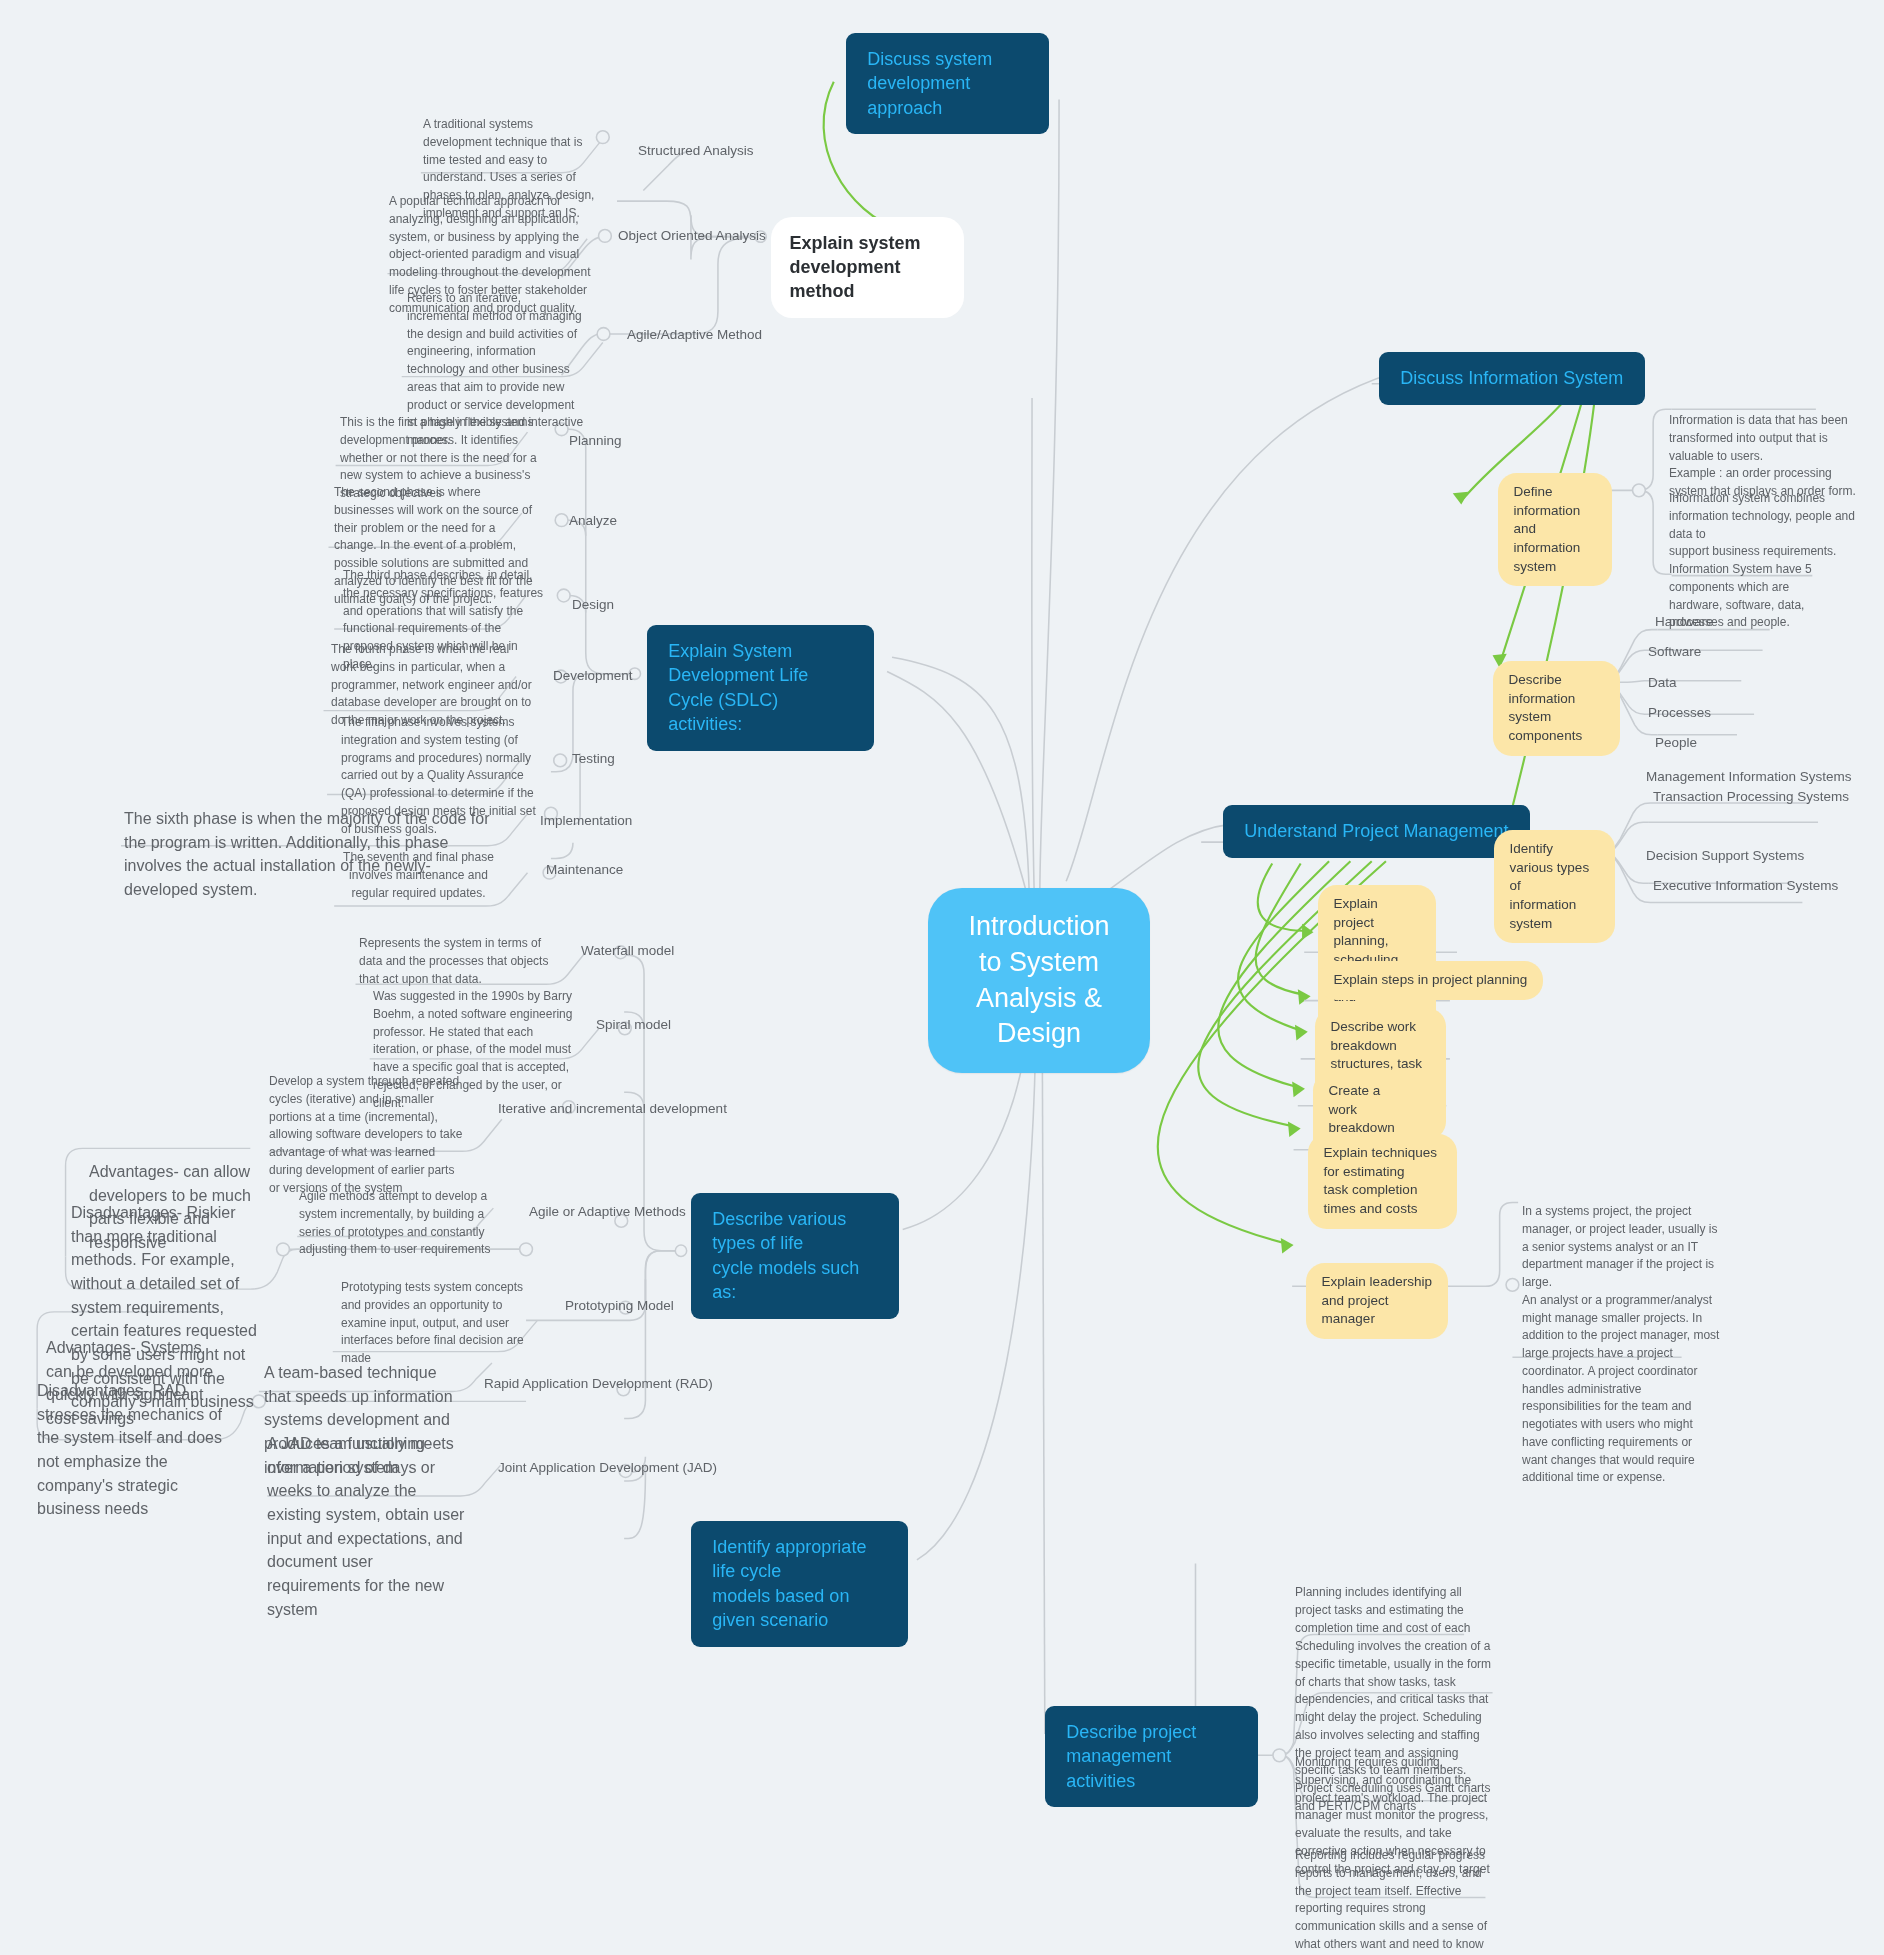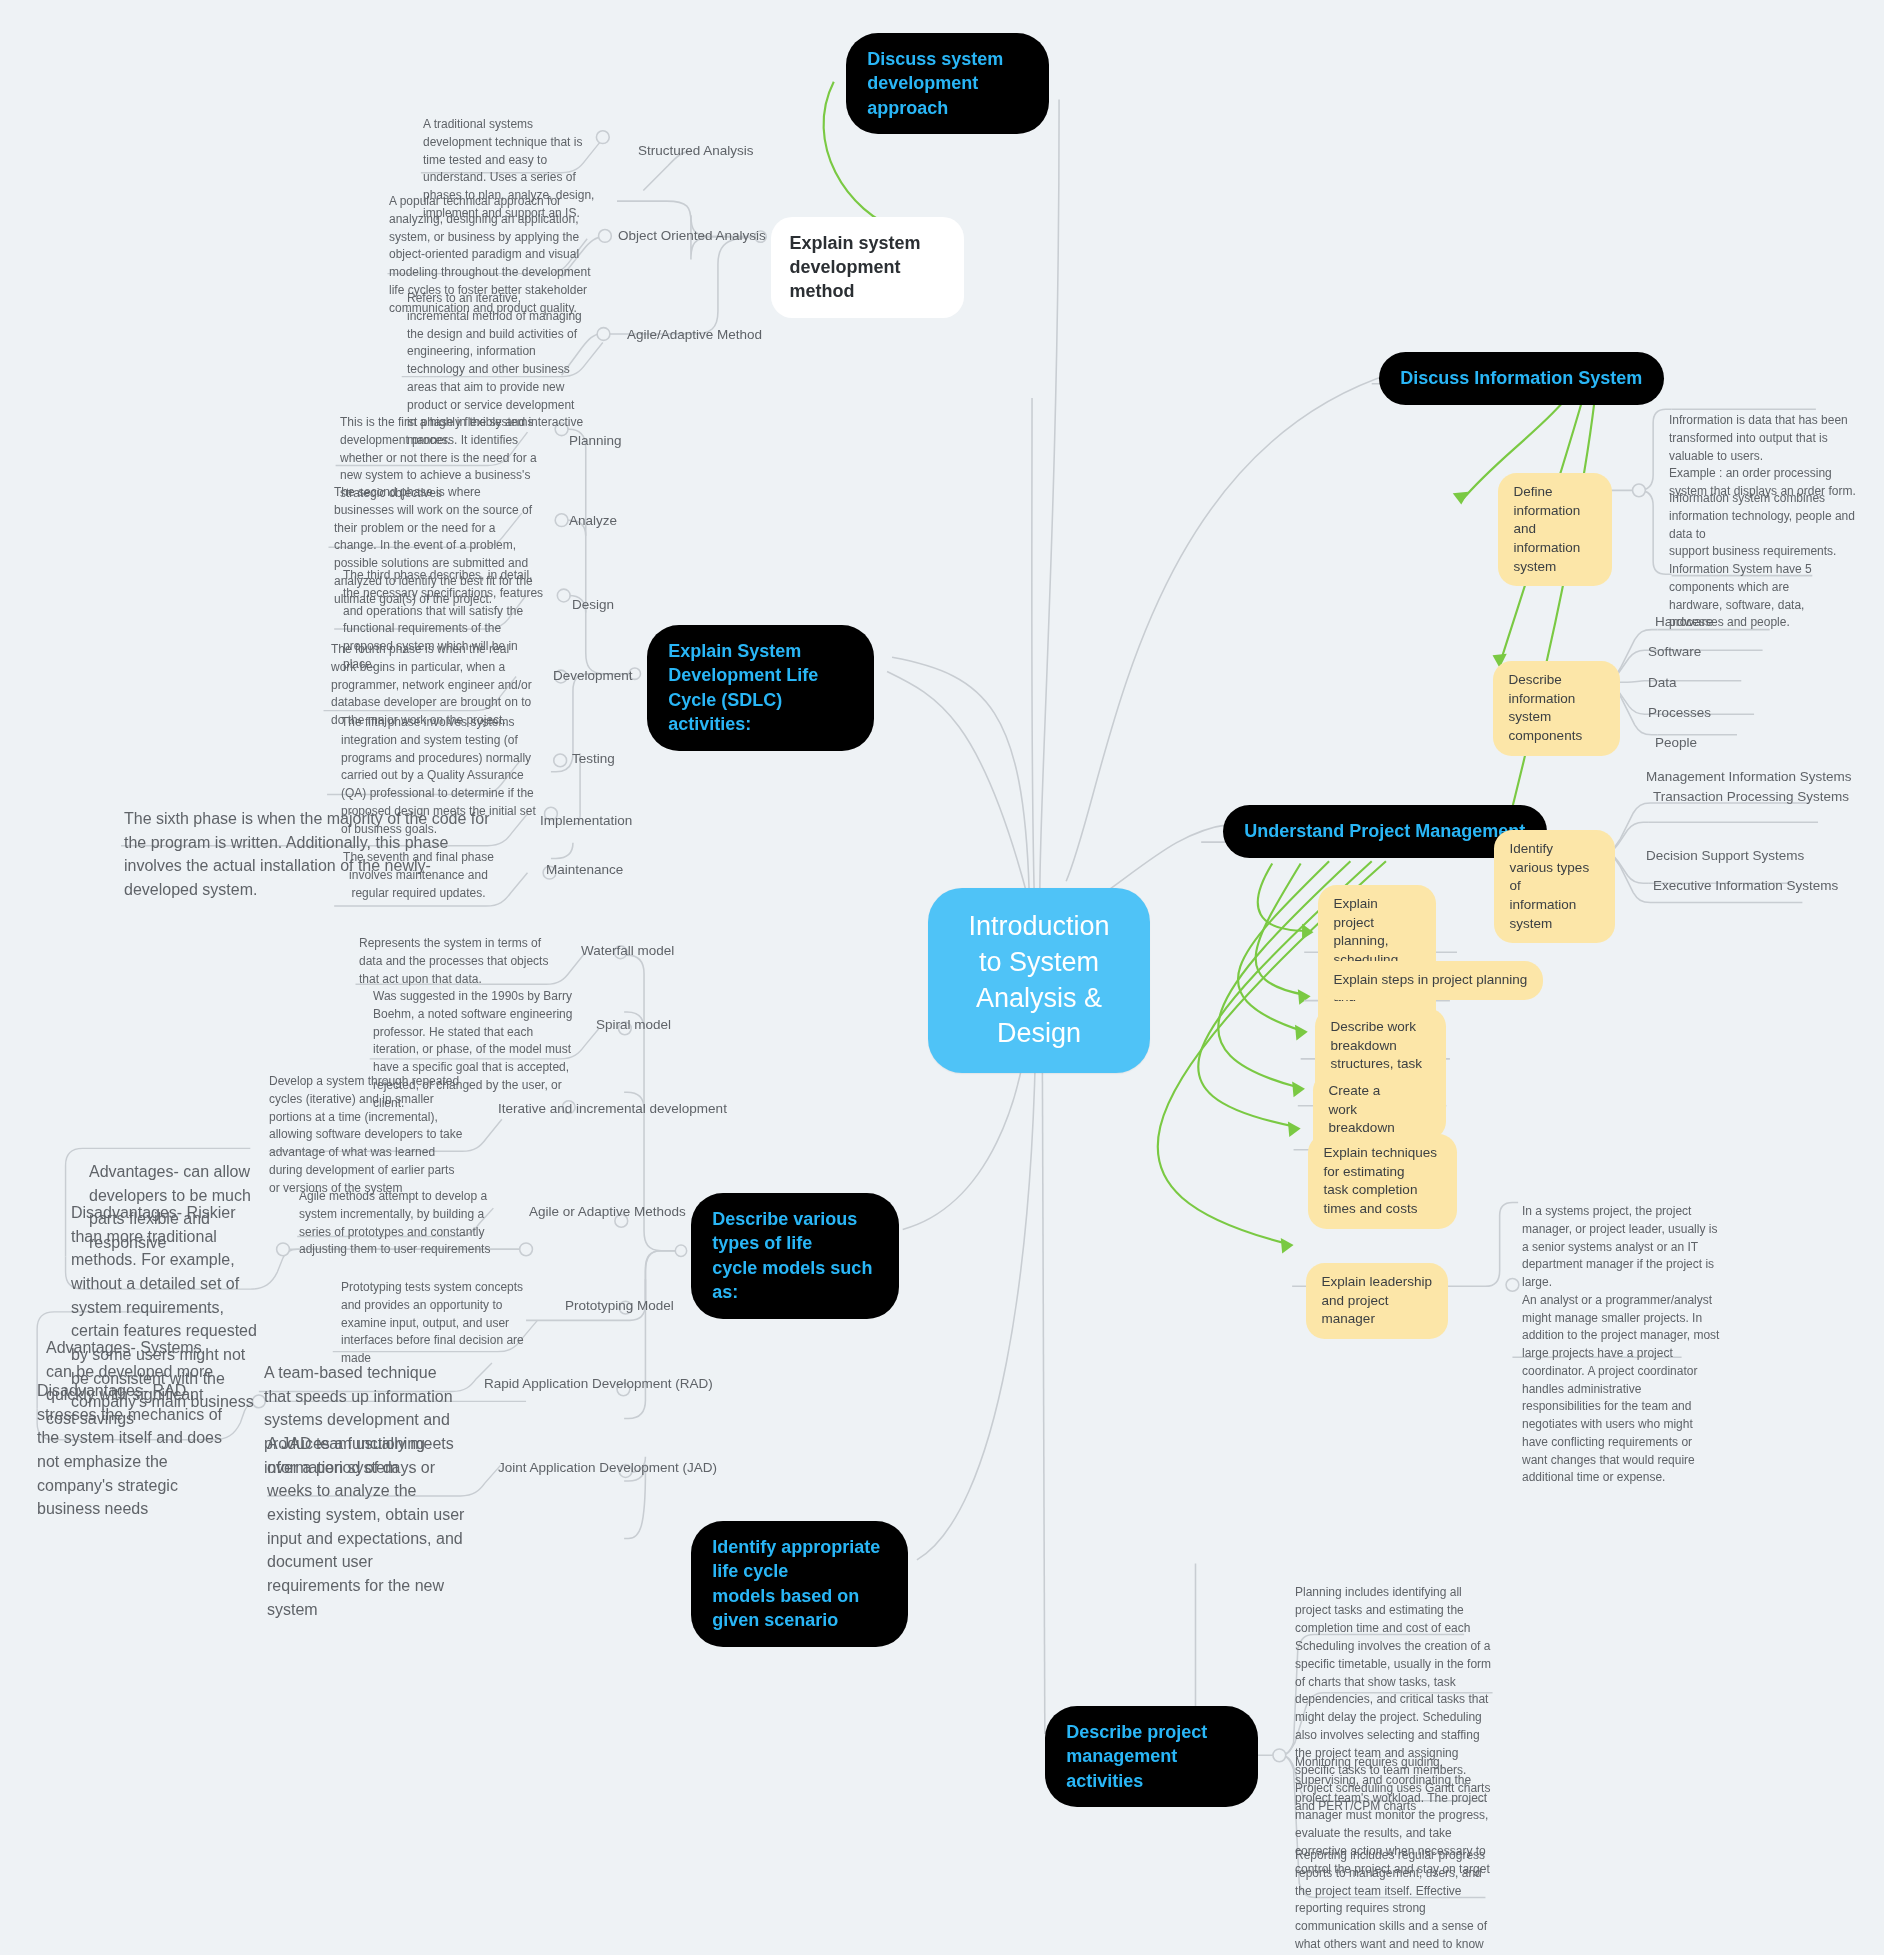--- a/index.html
+++ b/index.html
@@ -31,26 +31,26 @@
     padding: 21.3px 31px;
     font-size: 27px;
     line-height: 1.32;
     text-align: center;
     width: 222px;
     box-shadow: 0 0.7px 1.4px rgba(0,0,0,.06);
   }
 
   
   .objective {
-    background: #000000;
+    background: #0c4a6e;
     color: #29b6f6;
-    border-radius: 32px;
+    border-radius: 9px;
     padding: 14.2px 21.3px;
     font-size: 18px;
-    font-weight: bold;
+    font-weight: normal;
     line-height: 1.35;
   }
 
   
   .ytopic {
     background: #fce6a8;
     color: #3c4043;
     border-radius: 18.5px;
     padding: 10px 15.6px;
     font-size: 13.5px;

